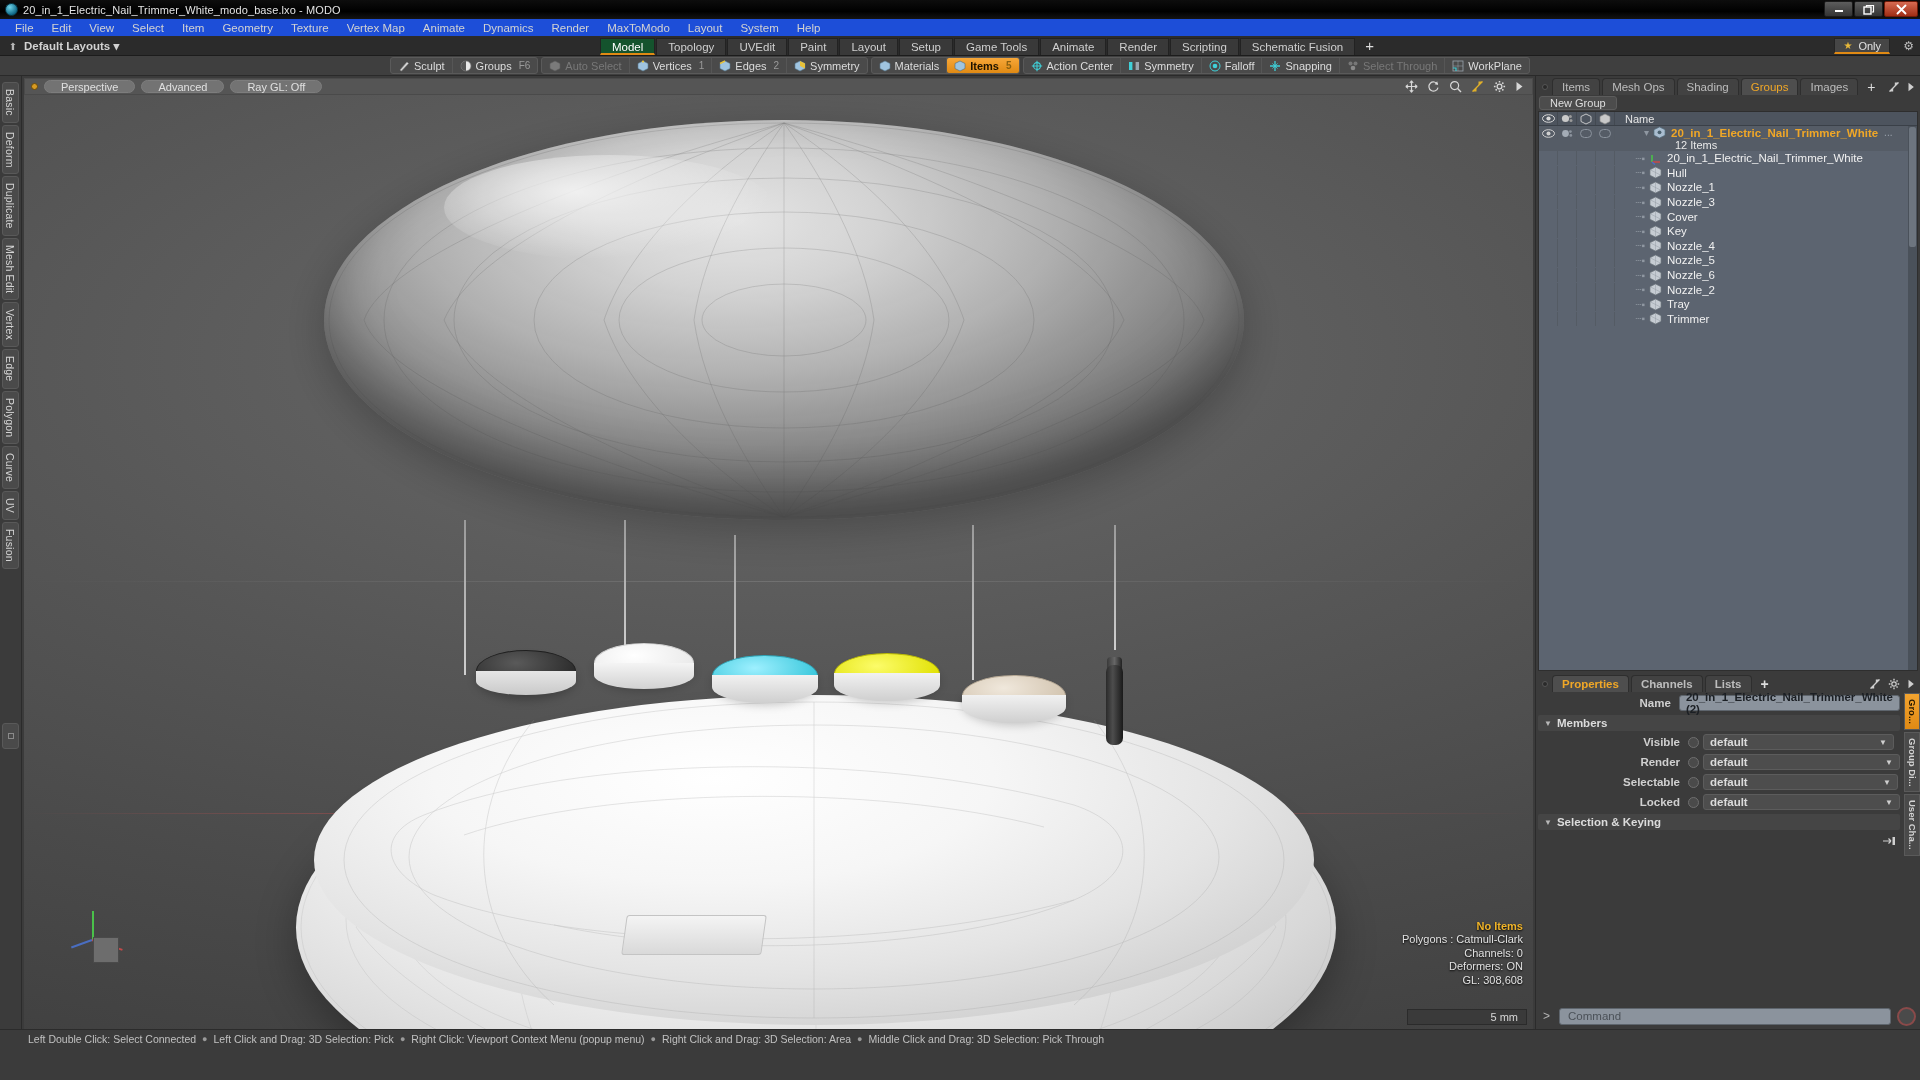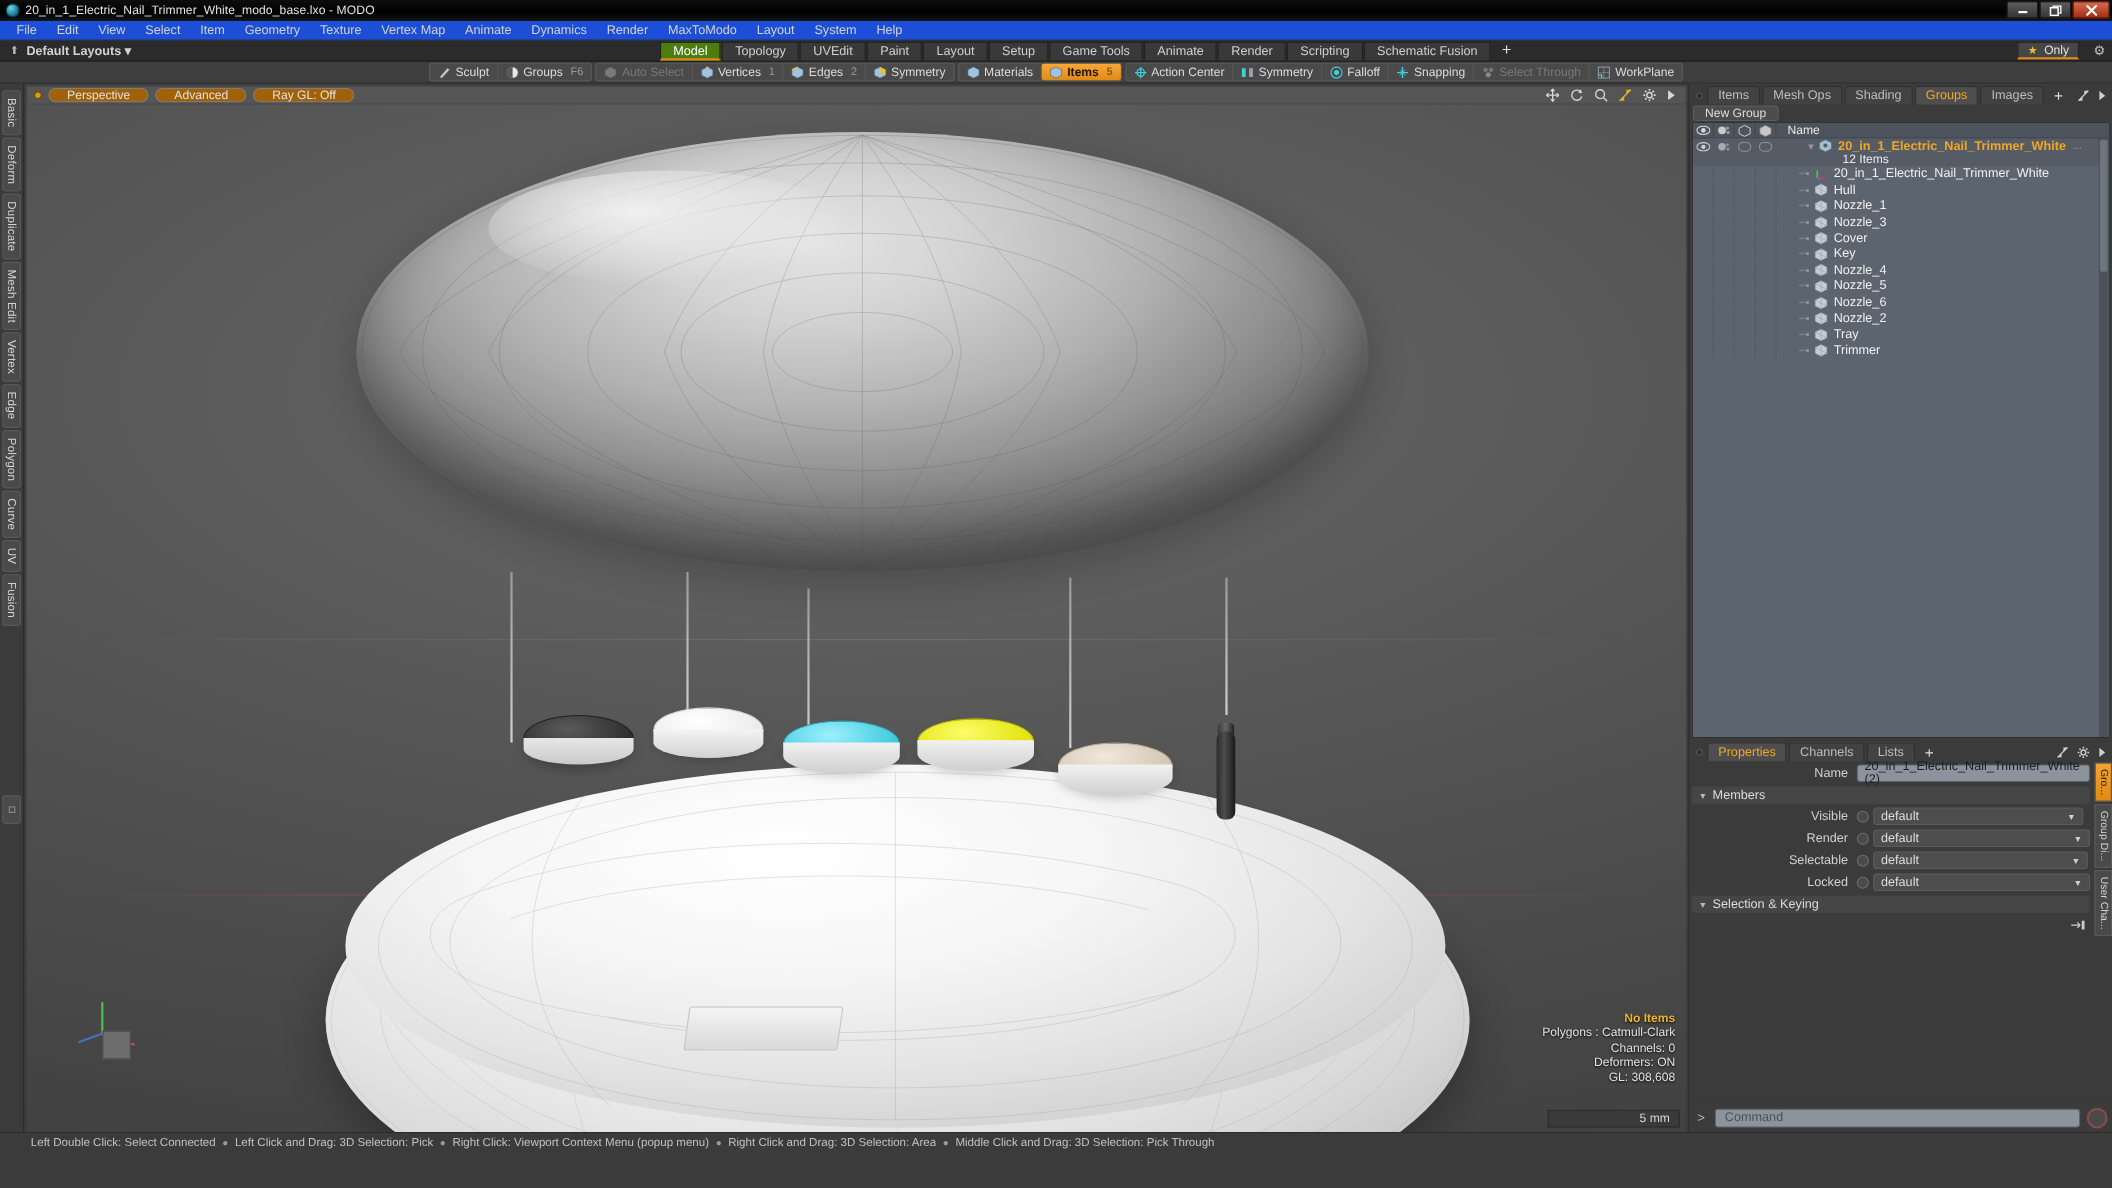--- a/index.html
+++ b/index.html
@@ -30,21 +30,21 @@
     display:flex;align-items:center;padding-left:6px;}
   .menubar .mi{padding:0 9px;line-height:18px;font-size:11.5px;color:#d2d2d2;cursor:default;}
   
   .layoutbar{height:19px;background:#2b2b2b;display:flex;align-items:center;
     border-bottom:1px solid #1c1c1c;position:relative;}
   .ll-ico{width:14px;text-align:center;color:#b5b5b5;font-size:10px;margin:0 4px 0 6px;}
   .ll-name{font-size:11.5px;color:#d2d2d2;padding-right:10px;font-weight:bold;}
   .lay-tabs{display:flex;position:absolute;left:600px;}
   .lay-tab{padding:0 11px;height:17px;line-height:17px;font-size:11.5px;color:#cfcfcf;
     background:#393939;border:1px solid #222;border-bottom:none;margin-right:1px;}
-  .lay-tab.active{background:#4d7c0f;color:#fff;border-bottom:2px solid #e08a14;}
+  .lay-tab.active{background:#14532d;color:#fff;border-bottom:2px solid #e08a14;}
   .lay-plus{padding:0 9px;height:17px;line-height:15px;font-size:15px;color:#ddd;}
   .only-wrap{position:absolute;right:30px;display:flex;align-items:center;
     background:#464646;border:1px solid #242424;height:16px;padding:0 8px;
     border-bottom:2px solid #e08a14;}
   .only-star{color:#e8b93a;font-size:10px;margin-right:6px;}
   .only-txt{font-size:11px;color:#e2e2e2;}
   .gear-r{position:absolute;right:6px;color:#bdbdbd;font-size:12px;}
   
   .toolbar{height:20px;background:#3f3f3f;display:flex;align-items:center;
     padding:0 4px;gap:3px;border-bottom:1px solid #2a2a2a;justify-content:center;}
@@ -68,21 +68,21 @@
     border:1px solid #595959;border-radius:3px;color:#d4d4d4;font-size:10.5px;
     padding:6px 2px;margin-bottom:2px;width:17px;text-align:center;letter-spacing:.2px;}
   .vtab-bottom{margin-top:auto;margin-bottom:280px;width:17px;height:26px;background:#4a4a4a;
     border:1px solid #595959;border-radius:3px;display:flex;align-items:center;justify-content:center;}
   
   .vpwrap{flex:1;display:flex;flex-direction:column;background:#3b3b3b;padding:2px 2px 0 2px;}
   .vphead{height:17px;background:#555;display:flex;align-items:center;gap:6px;
     padding:0 6px;position:relative;border:1px solid #4a4a4a;}
   .vp-dot{width:7px;height:7px;border-radius:50%;background:#d79a22;border:1px solid #6a4a08;}
   .vp-pill{border:1px solid #7d7d7d;border-radius:9px;padding:0 16px;height:13px;
-    line-height:12px;font-size:11px;color:#e0e0e0;background:#a16207;}
+    line-height:12px;font-size:11px;color:#e0e0e0;background:#737373;}
   .vp-icons{position:absolute;right:8px;display:flex;gap:9px;align-items:center;}
   .vpi{color:#d8d8d8;font-size:12px;line-height:12px;}
   .vpi.y{color:#e0b02a;}
   .viewport{flex:1;position:relative;overflow:hidden;
     background:
       radial-gradient(ellipse 120% 80% at 50% 28%, #6a6a6a 0%, #565656 45%, #4a4a4a 75%, #414141 100%);}
   .horizon{position:absolute;left:0;right:0;top:52%;height:1px;
     background:linear-gradient(90deg,rgba(120,120,120,0),rgba(150,150,150,.35),rgba(120,120,120,0));}
   .axis-red{position:absolute;left:0;right:0;height:1px;
     background:linear-gradient(90deg,rgba(150,70,70,0) 0%,rgba(168,78,78,.55) 22%,rgba(168,78,78,.55) 78%,rgba(150,70,70,0) 100%);}
@@ -868,21 +868,21 @@
           </span>
           <span>Trimmer</span>
         </div>
 
         <div class="tree-scroll">
           <div class="tree-scroll-thumb"></div>
         </div>
       </div>
     </div>
 
-    <div class="props" style="position:relative;">
+    <div class="props" style="position:relative;font-weight:bold;">
       <div class="ptabs" style="margin-top:2px;">
         <div class="pt-dot"></div>
         <div class="ptab active">Properties</div>
         <div class="ptab">Channels</div>
         <div class="ptab">Lists</div>
         <div class="ptab-plus">+</div>
         <div class="ptabs-right">
           <span>
             <svg width="12" height="12" viewBox="0 0 12 12">
                 <path d="M1.5 10.5 L10.5 1.5" stroke="#cfcfcf" stroke-width="1.2"></path>

